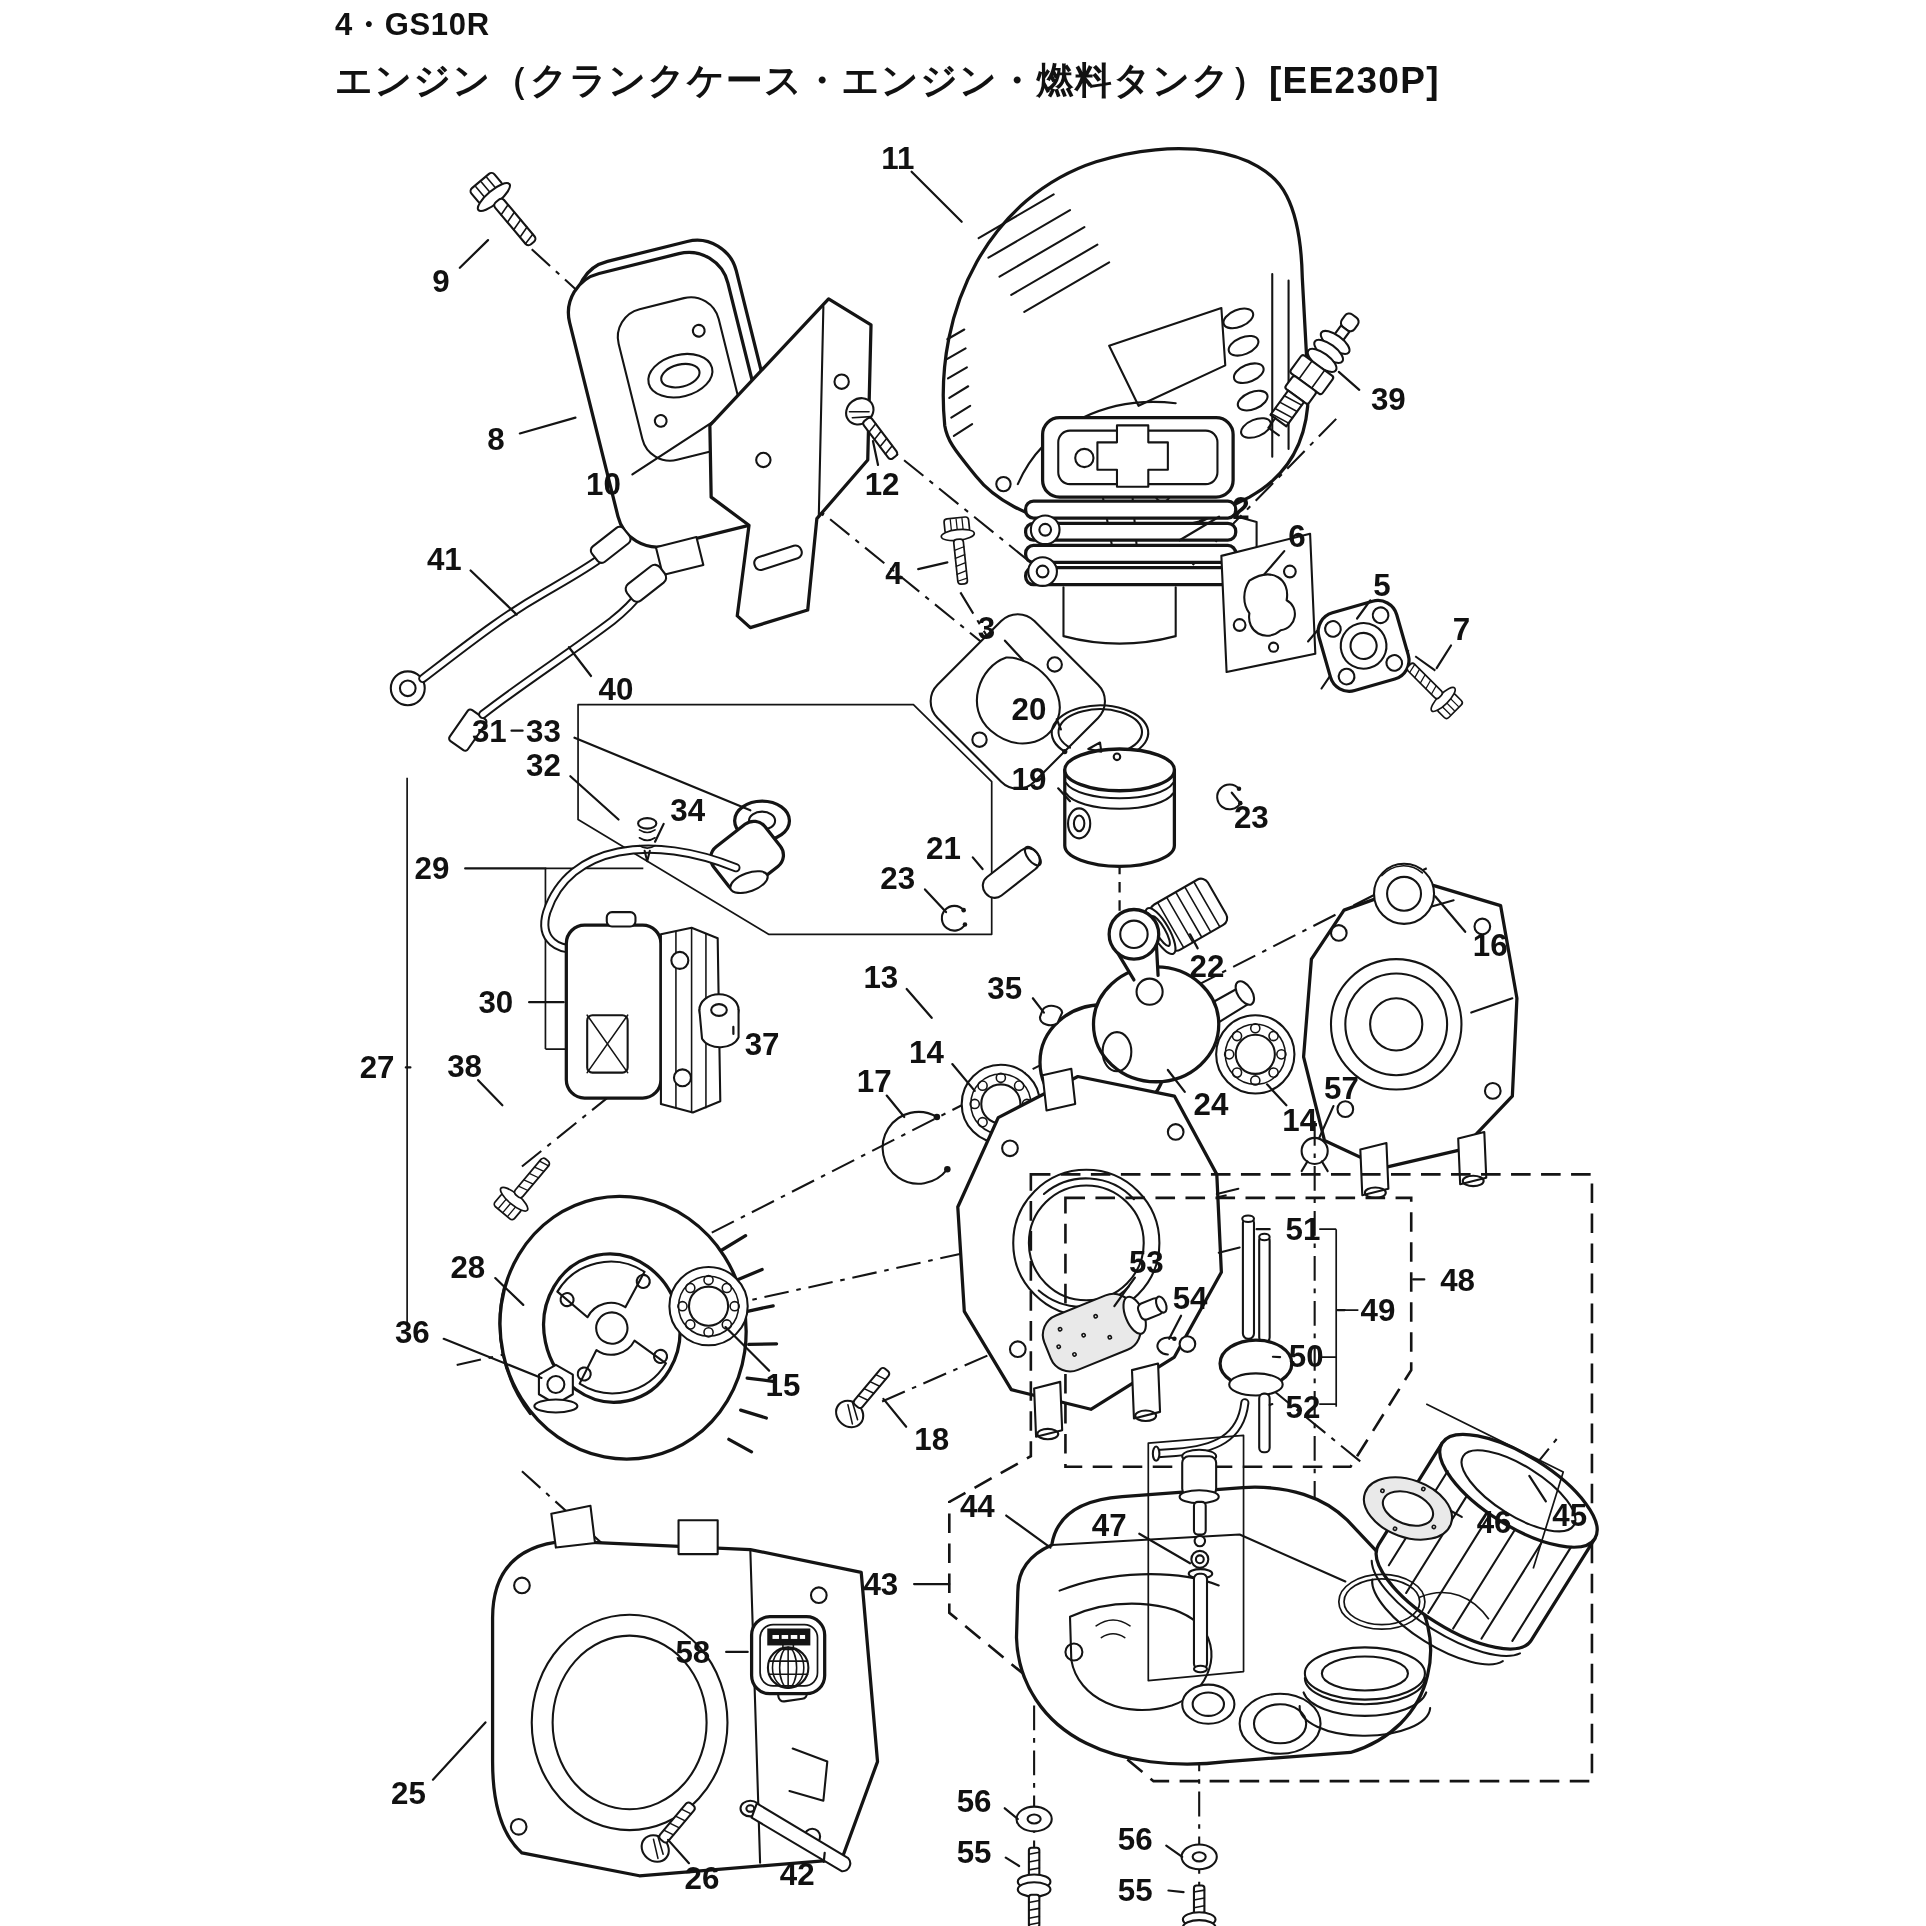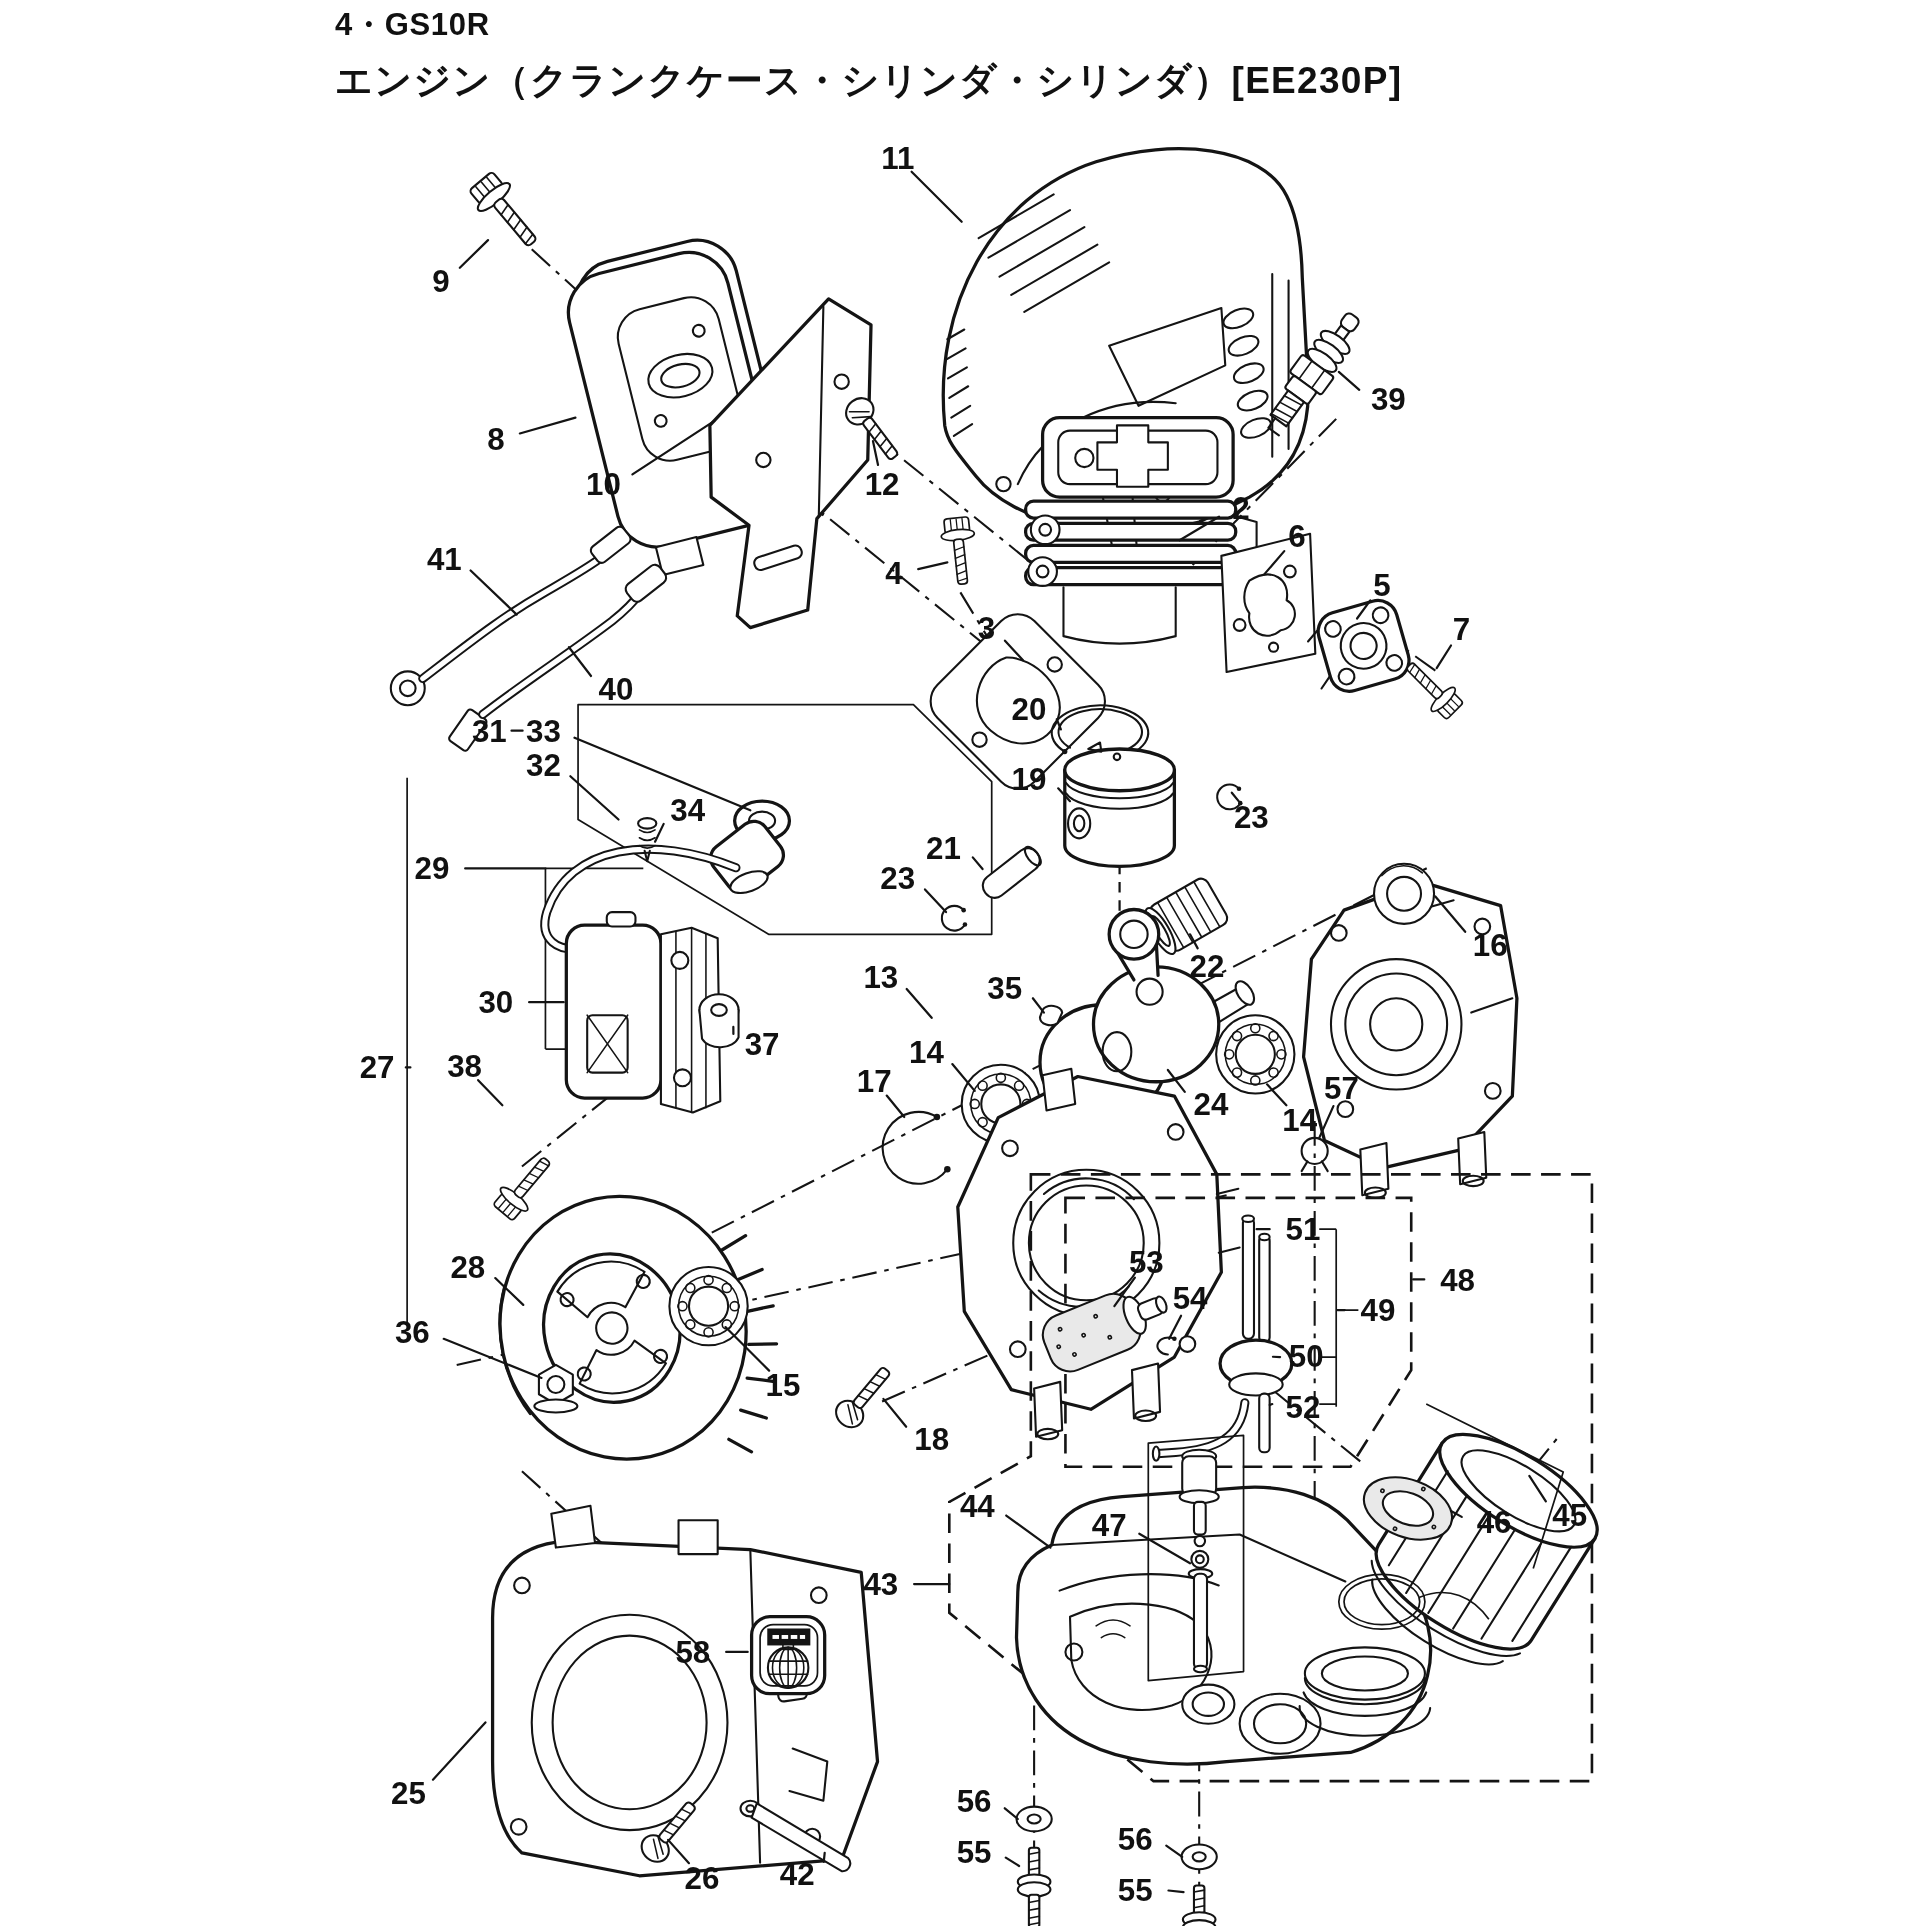--- a/index.html
+++ b/index.html
@@ -24,21 +24,21 @@
   .wirein{fill:none;stroke:#fff;stroke-width:8;stroke-linecap:round;}
   .callout-text{font-family:"Liberation Sans","DejaVu Sans",sans-serif;font-size:48px;font-weight:600;fill:#111;}
   .leader{stroke:#141414;stroke-width:3.4;fill:none;stroke-linecap:round;}
 </style>
 </head>
 <body>
 
 <div class="page">
   <div class="title-block">
     <div class="title-line1">4・GS10R</div>
-    <div class="title-line2">エンジン（クランクケース・シリンダ・シリンダ）[EE230P]</div>
+    <div class="title-line2">エンジン（クランクケース・エンジン・燃料タンク）[EE230P]</div>
   </div>
 
   <svg id="diagram" width="1926" height="1926" viewBox="0 0 2952 2952">
 
     <defs>
       <g id="boltF">
         <rect class="wf3" x="-23" y="-32" width="46" height="28" rx="6"></rect>
         <line class="ln2" x1="-11" y1="-30" x2="-11" y2="-6"></line>
         <line class="ln2" x1="0" y1="-30" x2="0" y2="-6"></line>
         <line class="ln2" x1="11" y1="-30" x2="11" y2="-6"></line>

